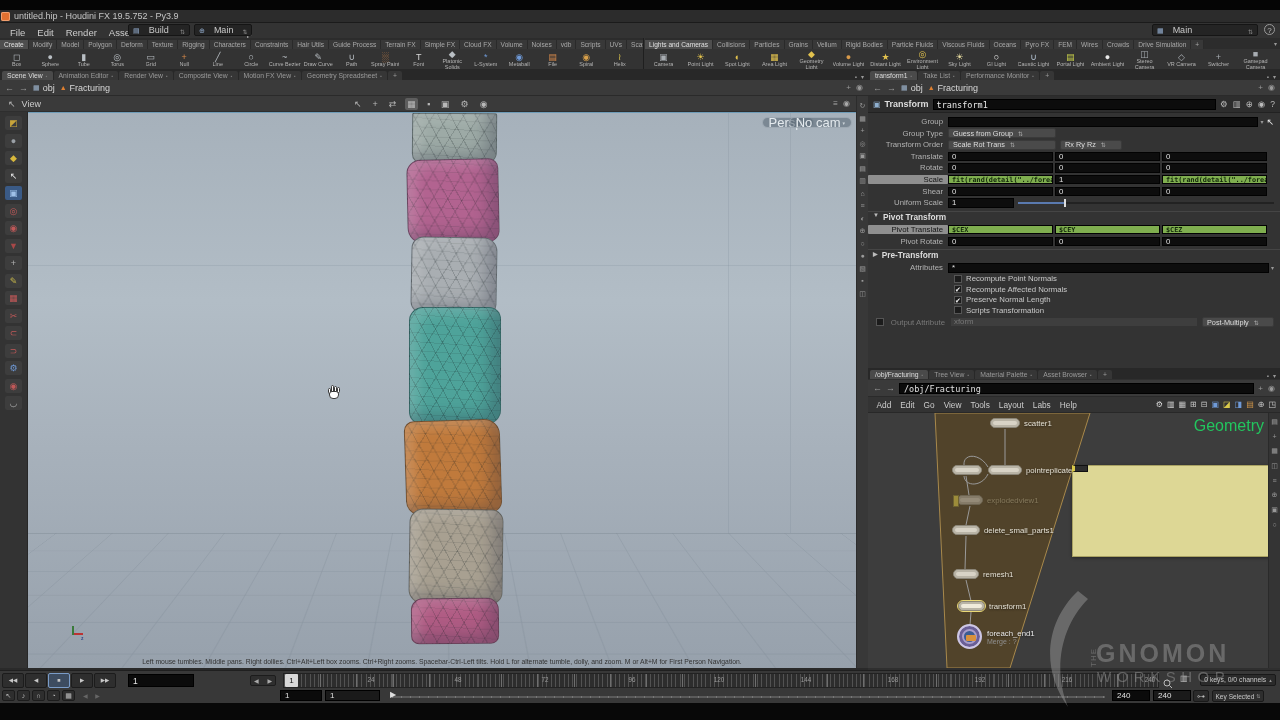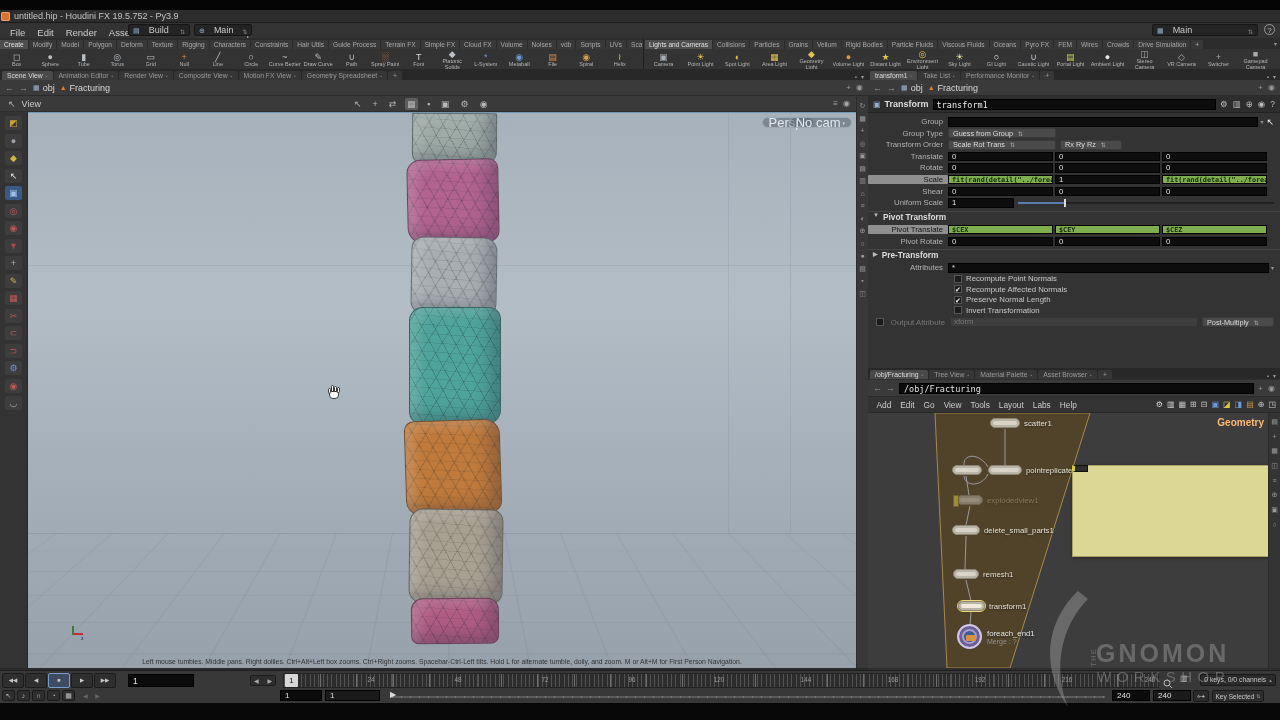--- a/index.html
+++ b/index.html
@@ -112,21 +112,21 @@
 .sl-handle{position:absolute;left:46px;top:-3px;width:2px;height:8px;background:#ddd}
 .pfield.disabled{background:#3e3e3e;border-color:#333;color:#777}
 
 #npath{left:868px;top:380px;width:412px;height:17px;background:#3a3a3a;display:flex;align-items:center;gap:4px;padding:0 5px;border-bottom:1px solid #2a2a2a;position:absolute}
 .npathfield{flex:1;height:11px;background:#0b0b0b;border:1px solid #000;color:#e0e0e0;font-family:"DejaVu Sans Mono",monospace;font-size:8.5px;padding:0 4px;line-height:10px}
 #nmenu{left:868px;top:397px;width:412px;height:16px;background:#333;display:flex;align-items:center;padding:0 4px;border-bottom:1px solid #282828;position:absolute}
 .nmi{font-size:8.3px;color:#ccc;padding:0 4.5px}
 #nmenu-icons{margin-left:auto;display:flex;gap:4px;font-size:8px;align-items:center}
 #ncanvas{left:868px;top:413px;width:412px;height:255px;background:#3d3d3d;overflow:hidden;position:absolute}
 #netsvg{position:absolute;left:0;top:0}
-.geolabel{position:absolute;right:16px;top:4px;font-size:10px;font-weight:bold;color:#fdba74}
+.geolabel{position:absolute;right:16px;top:4px;font-size:16px;font-weight:normal;color:#22c55e}
 .nwrap{position:absolute;display:flex;align-items:center;gap:4px}
 .nnode{height:10px;background:#d8d3c6;border:1px solid #8a8578;border-radius:5px;box-shadow:inset 0 0 0 2px #b9b4a6;position:relative;flex-shrink:0}
 .nwrap.dim{opacity:.5}
 .nwrap.dim .nlabel{color:#b5ab8a}
 .nwrap.selected .nnode{outline:1.5px solid #ead976;background:#f0ebdc}
 .nnode.flagged::before{content:"";position:absolute;left:-5px;top:-1px;width:4px;height:10px;background:#e8d44a;border:1px solid #8a8036}
 .nlabel{font-size:7.8px;color:#e4e0d4;text-shadow:0 1px 2px rgba(0,0,0,.55);white-space:nowrap}
 #feach{position:absolute;left:89px;top:211px;display:flex;gap:5px;align-items:center}
 .feach-ic{width:25px;height:25px;border-radius:50%;background:#a89dcb;border:2px solid #cdc6e4;position:relative;box-shadow:inset 0 0 0 3px #6a5f96;flex-shrink:0}
 .feach-ic::before{content:"";position:absolute;left:5px;top:5px;right:5px;bottom:5px;border-radius:50%;background:#3c5c92}
@@ -683,21 +683,21 @@
         <span class="cbl">Recompute Affected Normals</span>
       </div>
 
       <div class="cbrow">
         <span class="cb">✔</span>
         <span class="cbl">Preserve Normal Length</span>
       </div>
 
       <div class="cbrow">
         <span class="cb"></span>
-        <span class="cbl">Invert Transformation</span>
+        <span class="cbl">Scripts Transformation</span>
       </div>
     </div>
     <div class="prow" style="height:13px">
       <span class="cb" style="margin-left:8px"></span>
       <span class="plabel dim" style="width:66px">Output Attribute</span>
       <span class="pfield grow disabled">xform</span>
       <span class="combo2" style="width:72px;margin-left:4px">
           <span>Post-Multiply</span>
         </span>
     </div>

